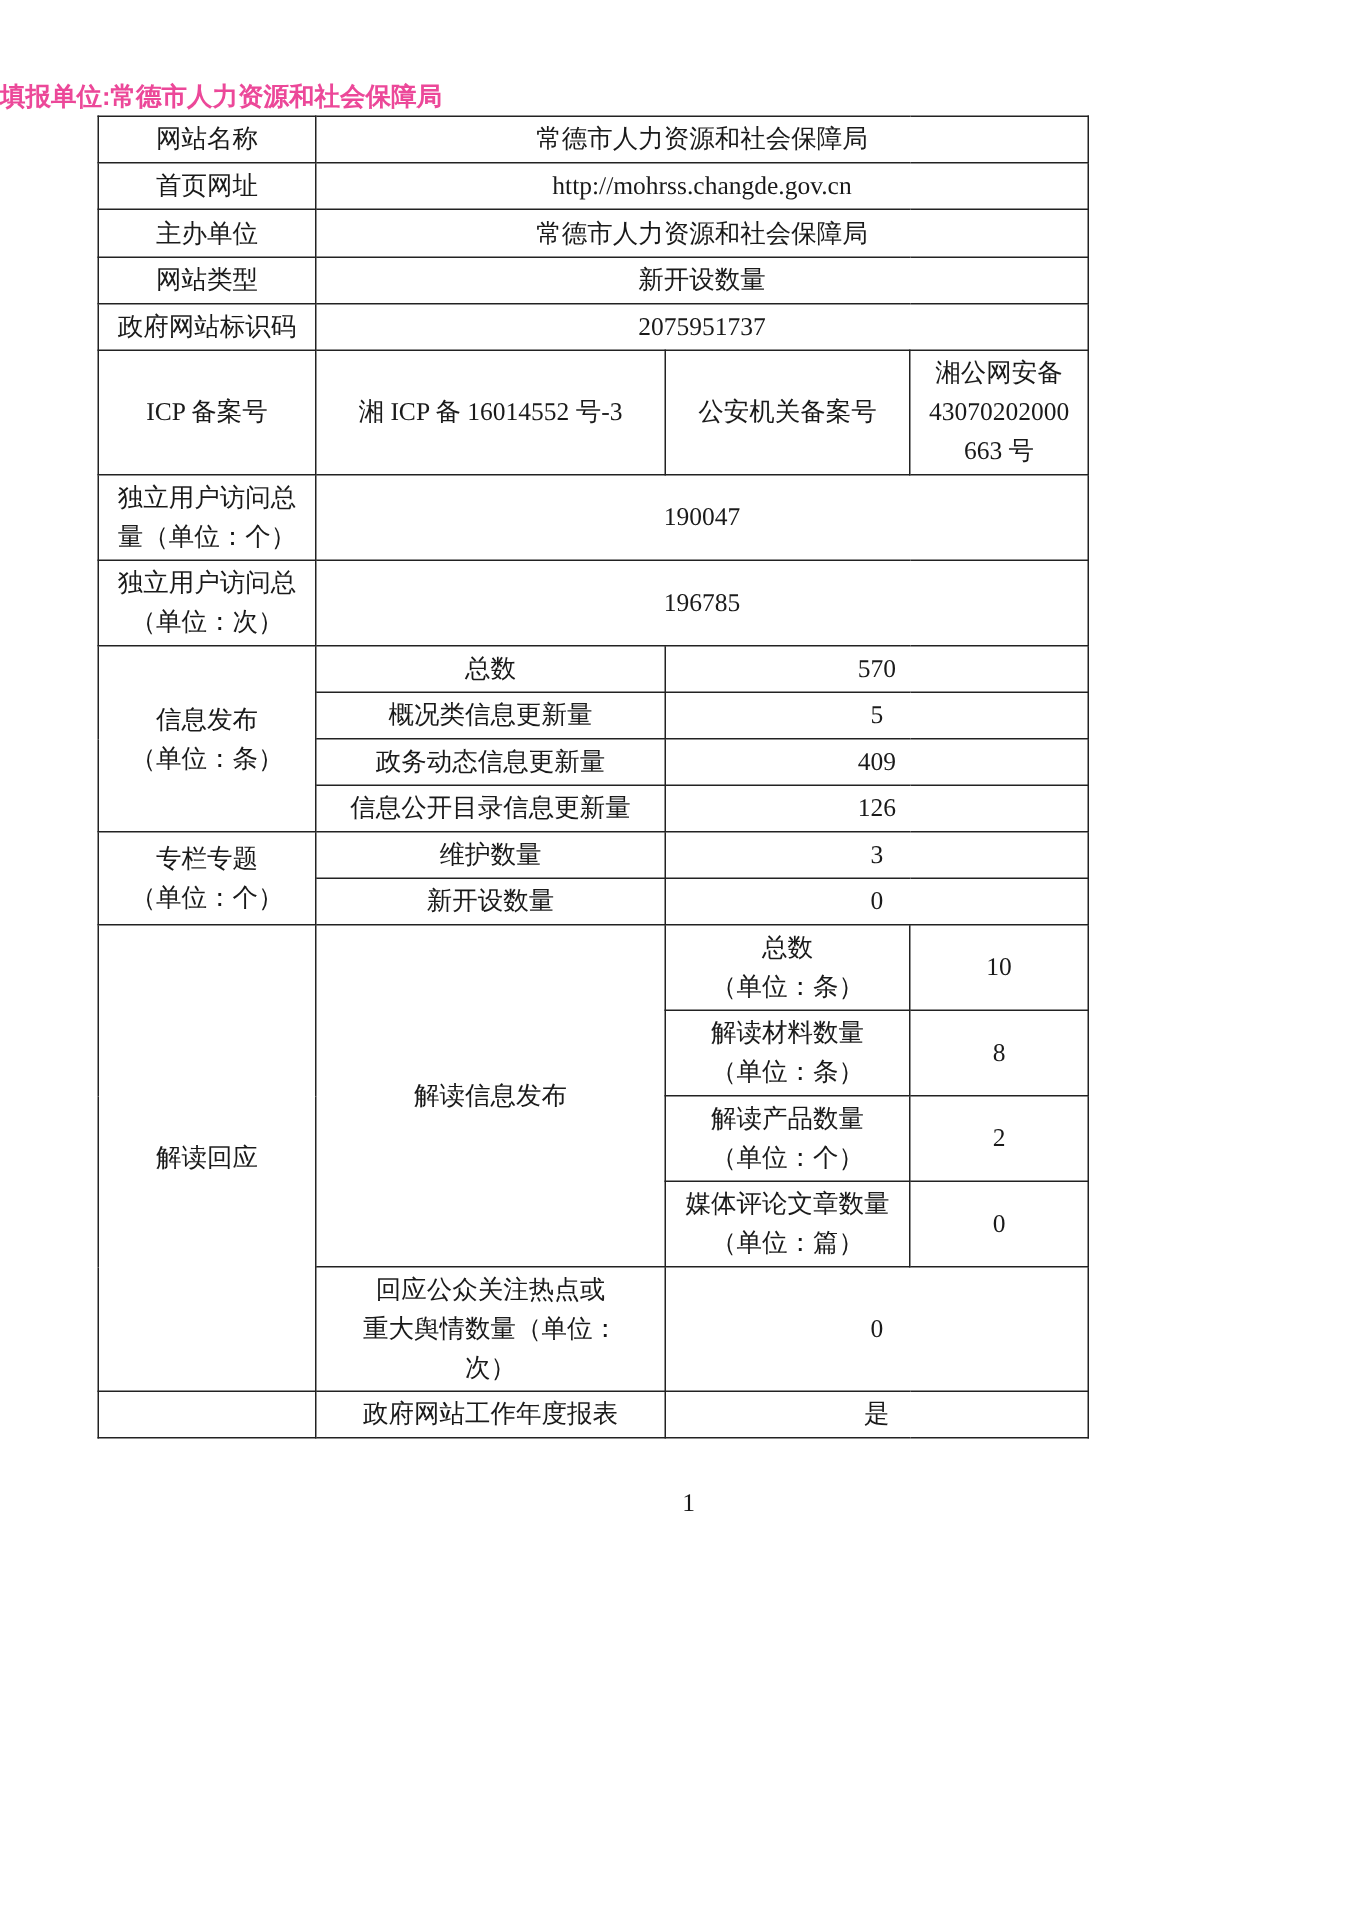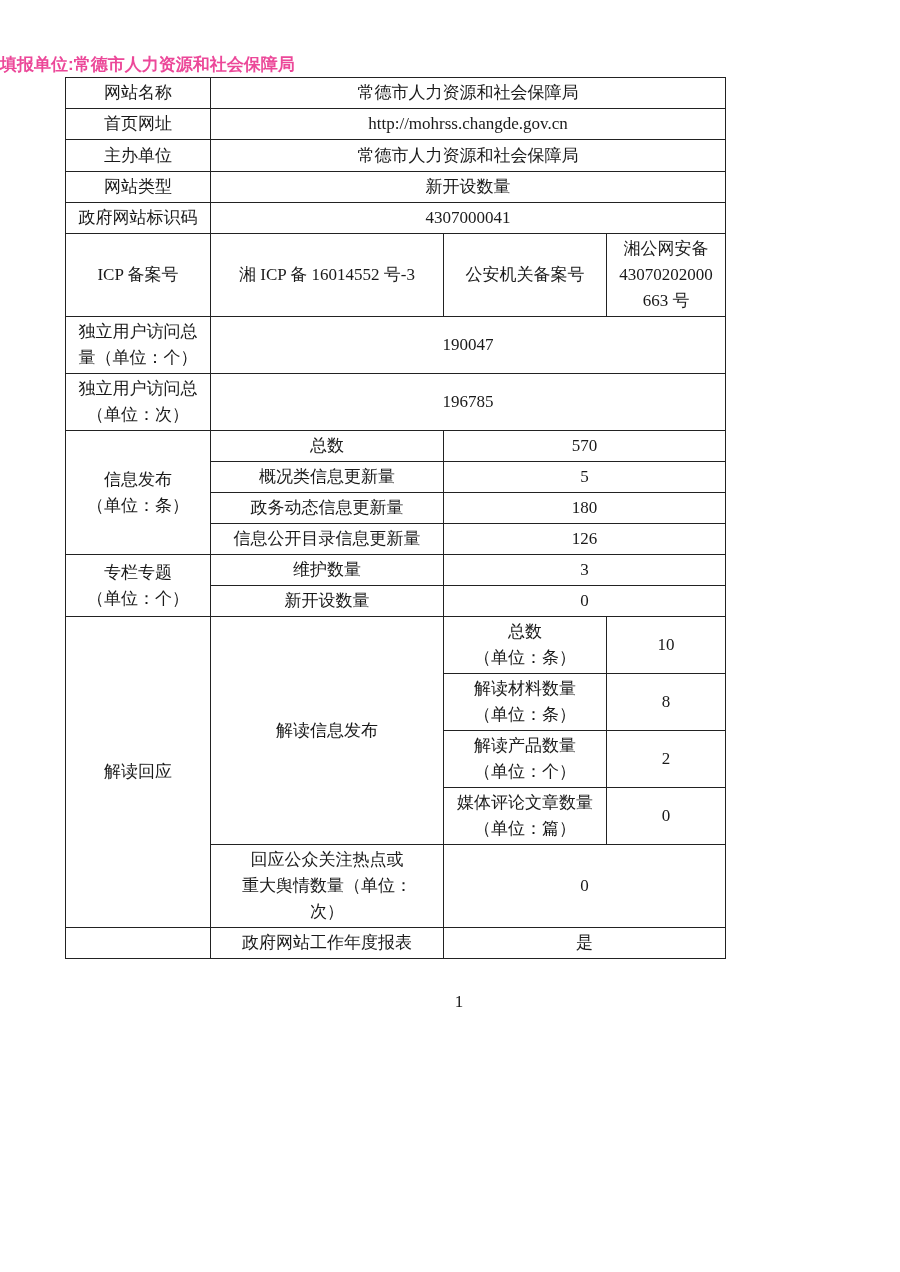--- a/index.html
+++ b/index.html
@@ -96,21 +96,21 @@
     <tr style="height:32px">
       <td>主办单位</td>
       <td colspan="3">常德市人力资源和社会保障局</td>
     </tr>
     <tr style="height:17px">
       <td>网站类型</td>
       <td colspan="3">新开设数量</td>
     </tr>
     <tr style="height:31px">
       <td>政府网站标识码</td>
-      <td colspan="3">4307000041</td>
+      <td colspan="3">2075951737</td>
     </tr>
 
     <tr style="height:82px">
       <td>ICP 备案号</td>
       <td>湘 ICP 备 16014552 号-3</td>
       <td>公安机关备案号</td>
       <td>湘公网安备
 43070202000
 663 号</td>
     </tr>
@@ -131,21 +131,21 @@
 （单位：条）</td>
       <td>总数</td>
       <td colspan="2">570</td>
     </tr>
     <tr style="height:30px">
       <td>概况类信息更新量</td>
       <td colspan="2">5</td>
     </tr>
     <tr style="height:31px">
       <td>政务动态信息更新量</td>
-      <td colspan="2">180</td>
+      <td colspan="2">409</td>
     </tr>
     <tr style="height:30px">
       <td>信息公开目录信息更新量</td>
       <td colspan="2">126</td>
     </tr>
 
     <tr style="height:31px">
       <td rowspan="2">专栏专题
 （单位：个）</td>
       <td>维护数量</td>

